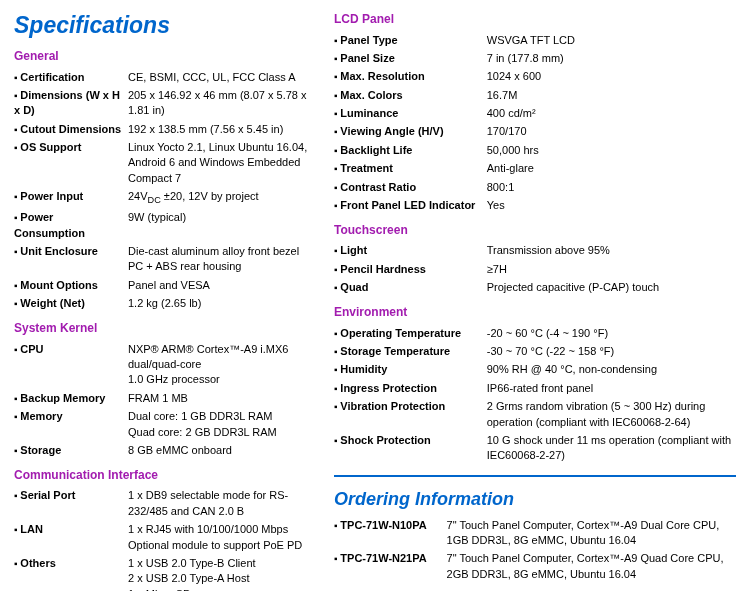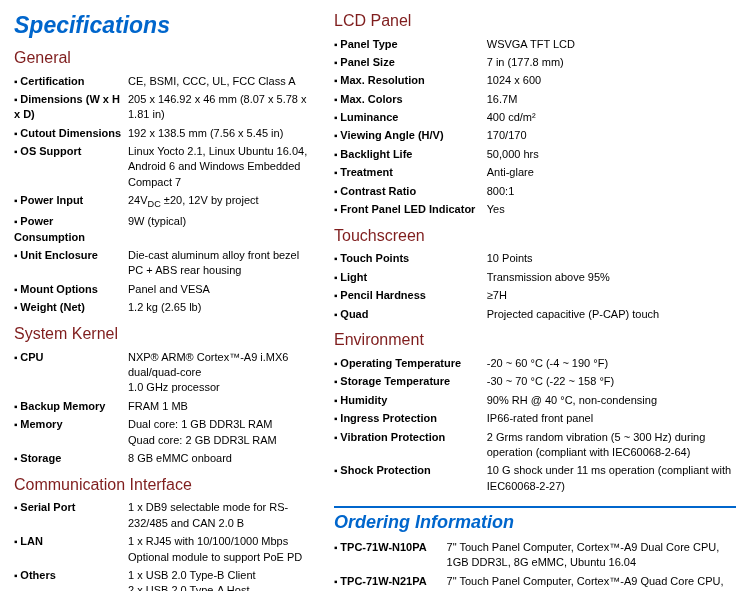--- a/index.html
+++ b/index.html
@@ -37,23 +37,23 @@
 
     .page-title {
       font-size: 23px;
       font-weight: bold;
       color: #0066cc;
       margin-bottom: 10px;
       font-style: italic;
     }
 
     .section-title {
-      font-size: 16px;
-      font-weight: normal;
-      color: #7f1d1d;
+      font-size: 12px;
+      font-weight: bold;
+      color: #a21caf;
       margin-bottom: 5px;
       margin-top: 8px;
     }
 
     .section-title:first-of-type {
       margin-top: 0;
     }
 
     .spec-table {
       width: 100%;
@@ -85,21 +85,21 @@
       margin-top: 10px;
     }
 
     .ordering-title {
       font-size: 18px;
       font-weight: bold;
       color: #0066cc;
       font-style: italic;
       margin-bottom: 6px;
       border-top: 2px solid #0066cc;
-      padding-top: 4px;
+      padding-top: 12px;
     }
 
     .ordering-table {
       width: 100%;
       border-collapse: collapse;
     }
 
     .ordering-table tr td {
       vertical-align: top;
       padding: 1.5px 0;
@@ -255,24 +255,20 @@
         <tr class="bullet-row">
           <td class="label-bold">Front Panel LED Indicator</td>
           <td>Yes</td>
         </tr>
       </tbody>
         </table>
 
       <div class="section-title">Touchscreen</div>
       <table class="spec-table">
         <tbody>
-            <tr class="bullet-row">
-          <td class="label-bold">Touch Points</td>
-          <td>10 Points</td>
-        </tr>
         <tr class="bullet-row">
           <td class="label-bold">Light</td>
           <td>Transmission above 95%</td>
         </tr>
         <tr class="bullet-row">
           <td class="label-bold">Pencil Hardness</td>
           <td>≥7H</td>
         </tr>
         <tr class="bullet-row">
           <td class="label-bold">Quad</td>

